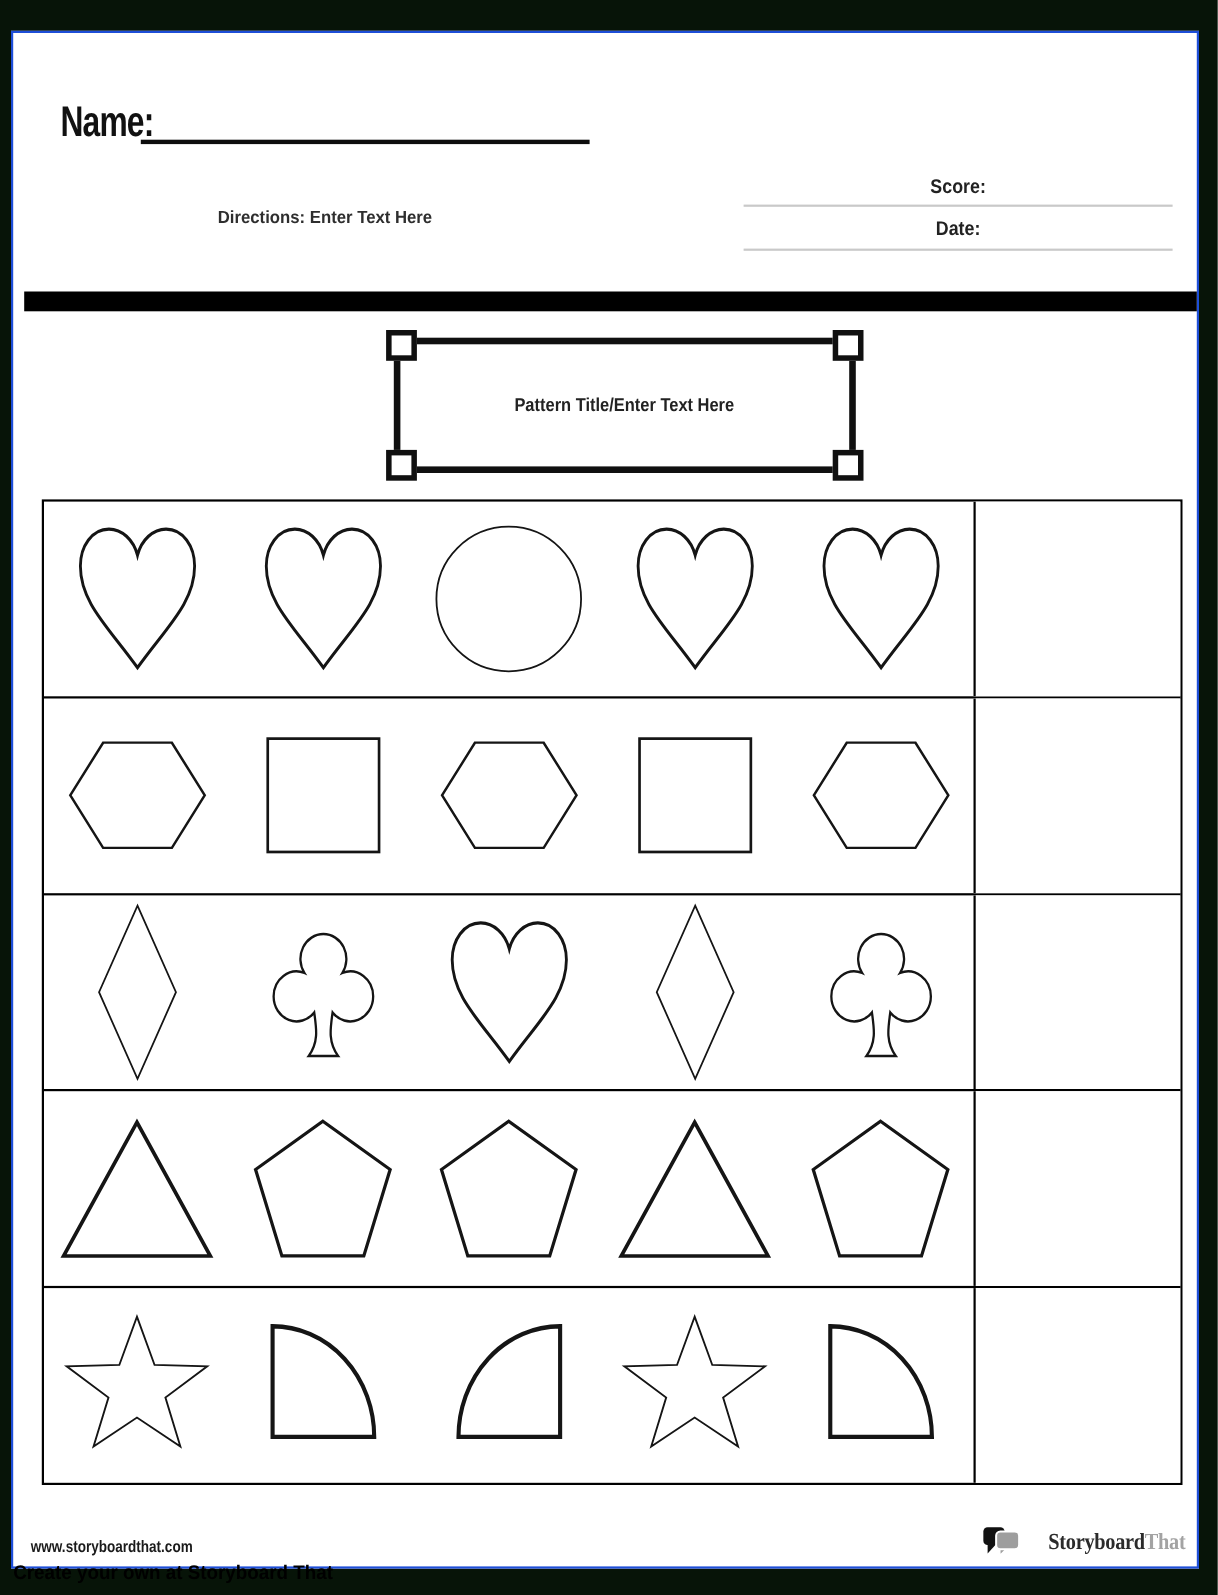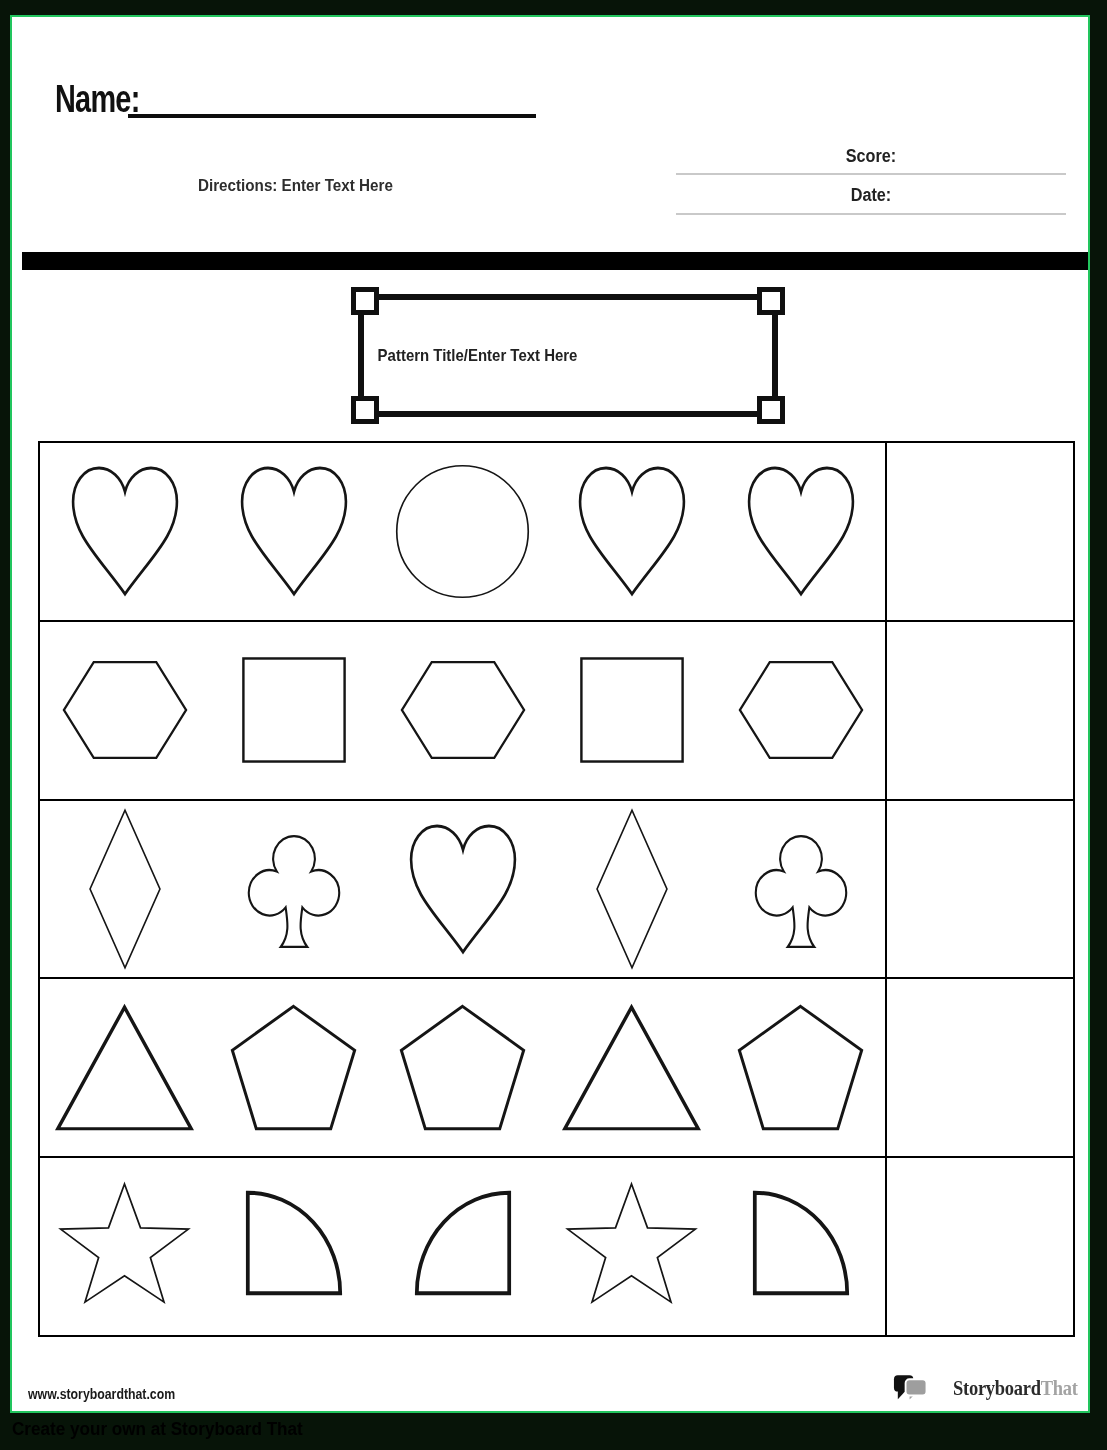--- a/index.html
+++ b/index.html
@@ -6,24 +6,24 @@
   html,body { margin:0; padding:0; }
   body {
     width:1107px; height:1450px;
     background:#071408;
     position:relative;
     overflow:hidden;
     font-family:"Liberation Sans", sans-serif;
     color:#111;
   }
   .page {
-    position:absolute; left:10px; top:15px;
+    position:absolute; left:10px; top:28px;
     width:1080px; height:1398px;
     background:#ffffff;
-    border:2px solid #22c55e;
+    border:2px solid #1d4ed8;
   }
   
   .name-label {
     position:absolute; left:43px; top:60px;
     font-size:39px; font-weight:bold; letter-spacing:-1px;
     transform:scaleX(.74); transform-origin:left top; white-space:nowrap;
   }
   .name-underline {
     position:absolute; left:116px; top:97px; width:408px; height:4px;
     background:#0d0d0d;
@@ -45,21 +45,21 @@
   .score-line { top:156px; }
   .date-line  { top:196px; }
   .divider-bar {
     position:absolute; left:10px; top:235px; width:1066px; height:18px;
     background:#000;
   }
   
   .title-box {
     position:absolute; left:346px; top:277px; width:420px; height:123px;
     border:6px solid #101010;
-    display:flex; align-items:center; 
+    display:flex; align-items:center; justify-content:center;
   }
   .title-text {
     font-size:17px; font-weight:bold; color:#222;
     transform:scaleX(.88); white-space:nowrap;
   }
   .corner {
     position:absolute; width:28px; height:28px;
     border:5px solid #101010; background:#fff;
   }
   .corner.tl { left:-13px;  top:-13px; }

